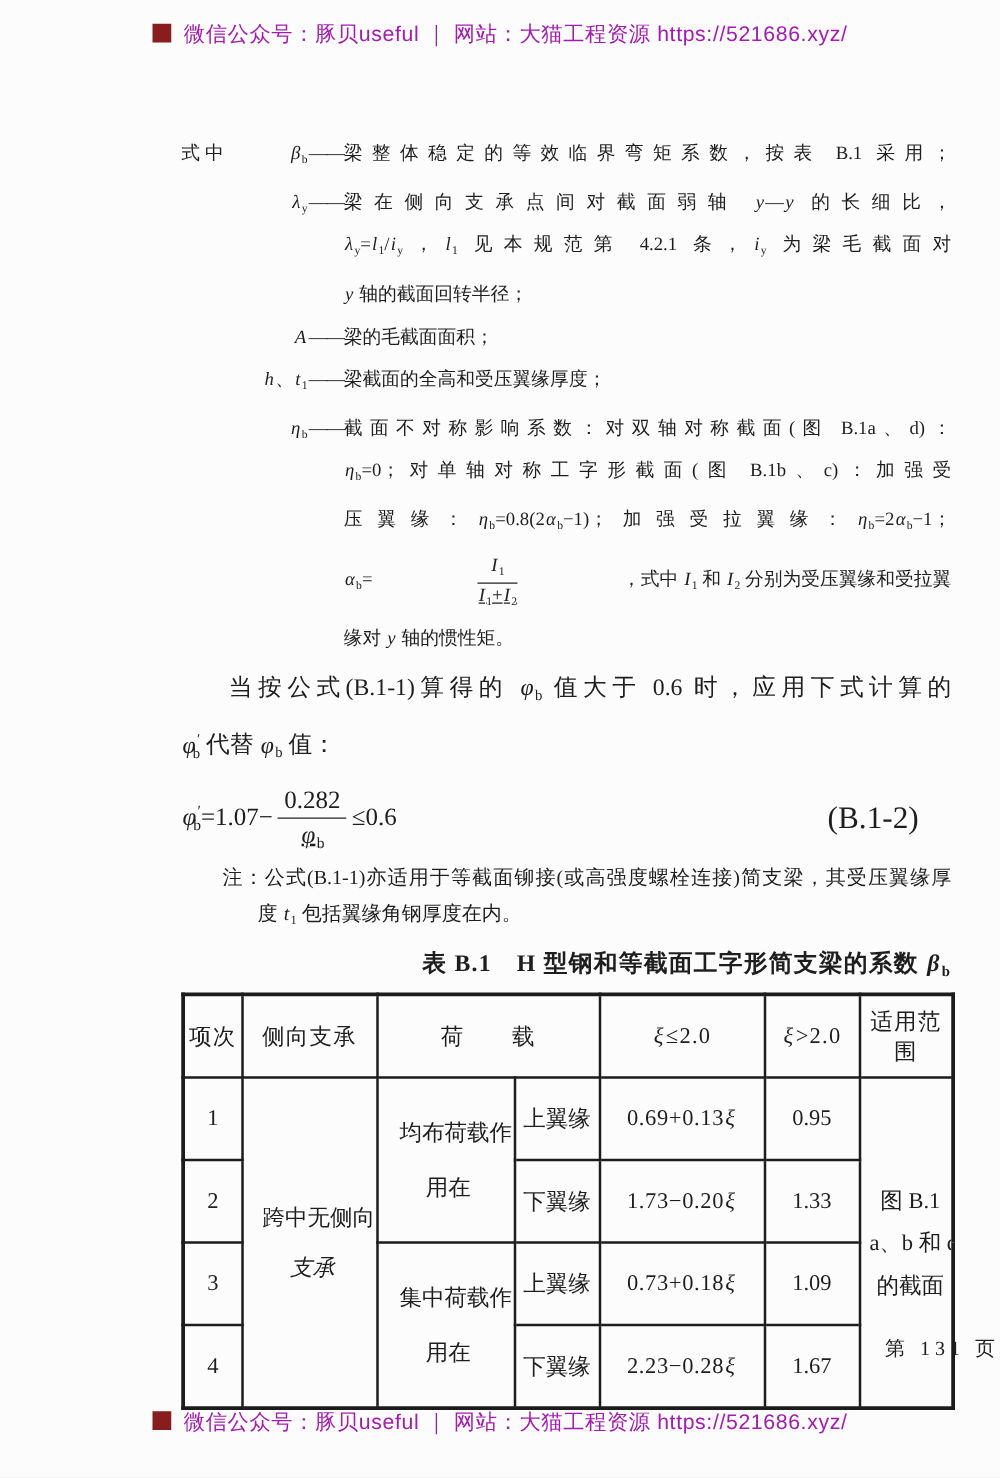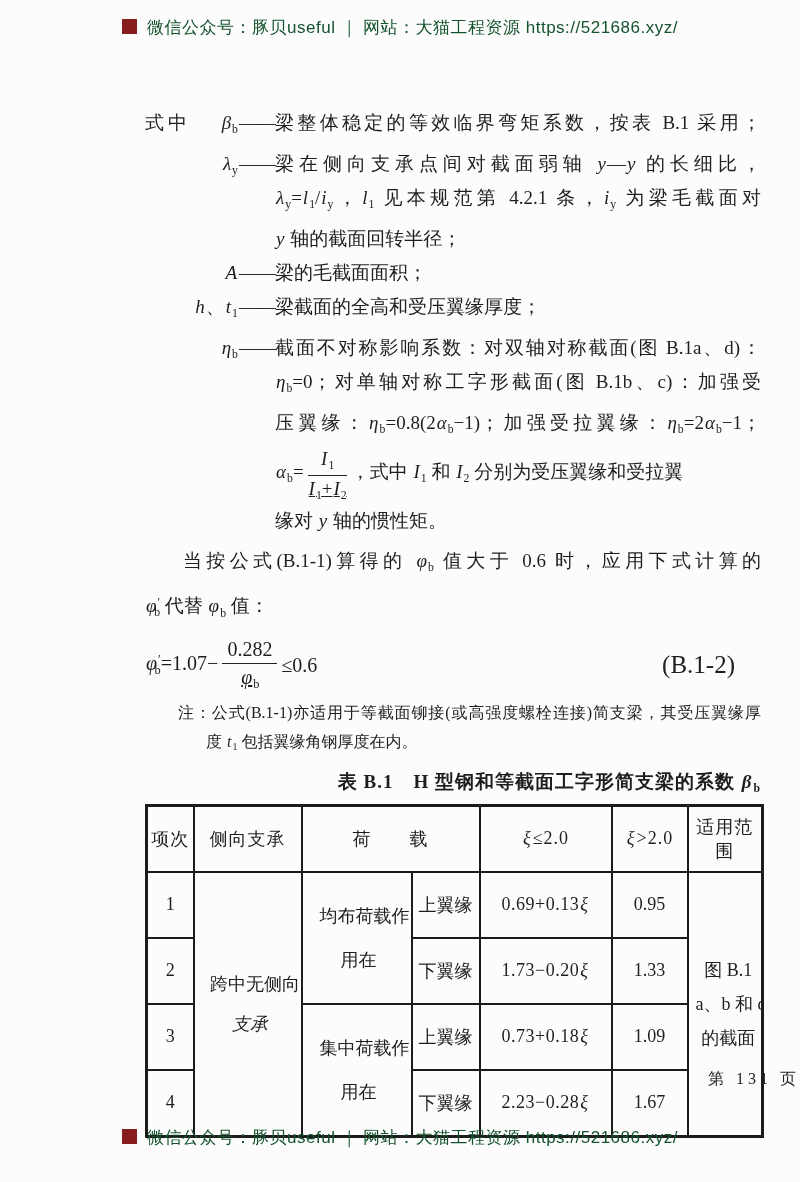--- a/index.html
+++ b/index.html
@@ -6,38 +6,38 @@
   .page{position:relative;width:800px;height:1182px;background:#fcfcfc;overflow:hidden;
         font-family:"Liberation Serif","DejaVu Serif",serif;color:#1e1e1e;}
   i{font-style:italic;font-family:"Liberation Serif","DejaVu Serif",serif;padding:0 1px;}
   sub{font-size:62%;vertical-align:-0.35em;}
   sup{font-size:62%;vertical-align:0.55em;}
   sup + sub{margin-left:-0.5em;}
 
   
   .watermark{position:absolute;left:0;width:100%;display:flex;justify-content:center;
              align-items:center;gap:10px;font-family:"Liberation Sans","DejaVu Sans",sans-serif;
-             font-size:17px;color:#14532d;letter-spacing:0.5px;}
+             font-size:17px;color:#a21caf;letter-spacing:0.5px;}
   .wm-top{top:16px;}
   .wm-bottom{top:1126px;}
   .seal{width:15px;height:15px;background:#871d1d;flex:0 0 auto;margin-top:-3px;}
 
   
   .content{position:absolute;left:145px;top:106px;width:616px;}
 
   
-  .def-row{display:flex;font-size:19px;}
+  .def-row{display:flex;font-size:15px;}
   .gutter{flex:0 0 130px;width:130px;display:flex;justify-content:flex-end;
           align-items:flex-start;position:relative;line-height:34px;}
   .shizhong{position:absolute;left:0;top:0;letter-spacing:4px;}
   .ddash{letter-spacing:-1px;margin-left:1px;}
   .desc{flex:1;line-height:34px;}
   .dline{min-height:34px;}
   .fill{text-align:justify;text-align-last:justify;}
-  .alpha-line{display:flex;align-items:center;height:56px;}
+  .alpha-line{display:flex;align-items:center;height:56px;justify-content:space-between;}
 
   .frac{display:inline-block;text-align:center;margin:0 4px;vertical-align:middle;flex:0 0 auto;}
   .frac .num{display:block;border-bottom:1.7px solid #222;padding:0 5px 2px;line-height:1.15;}
   .frac .den{display:block;padding-top:2px;line-height:1.15;text-decoration:underline;}
 
   
   .para{margin-top:5px;font-size:19px;line-height:35px;}
   .p1{text-indent:38px;text-align:justify;text-align-last:justify;}
 
   

